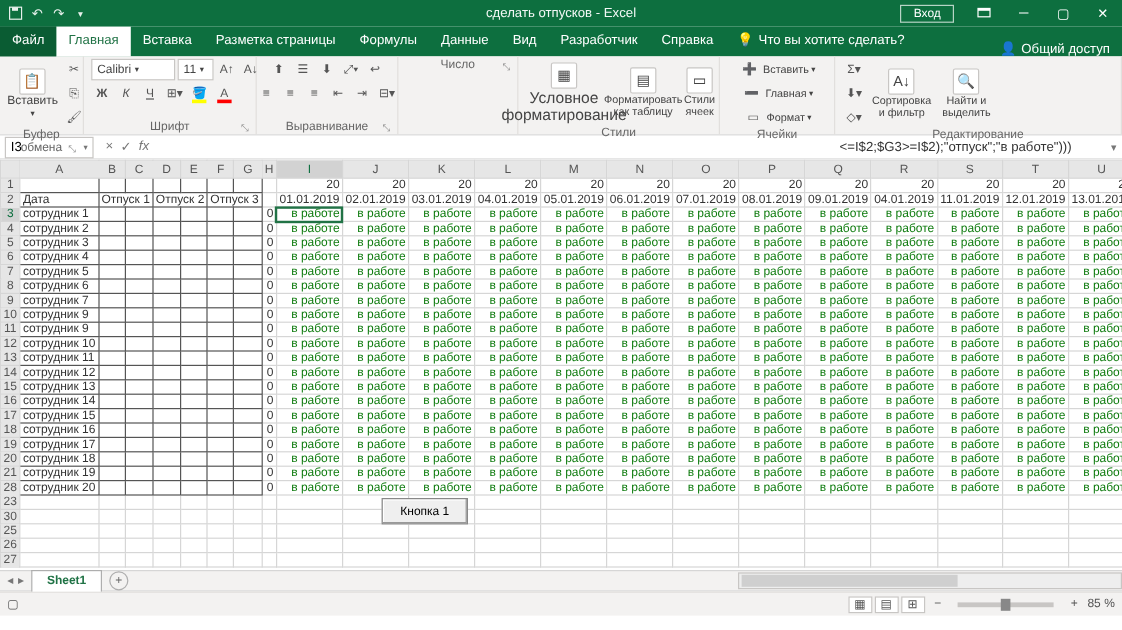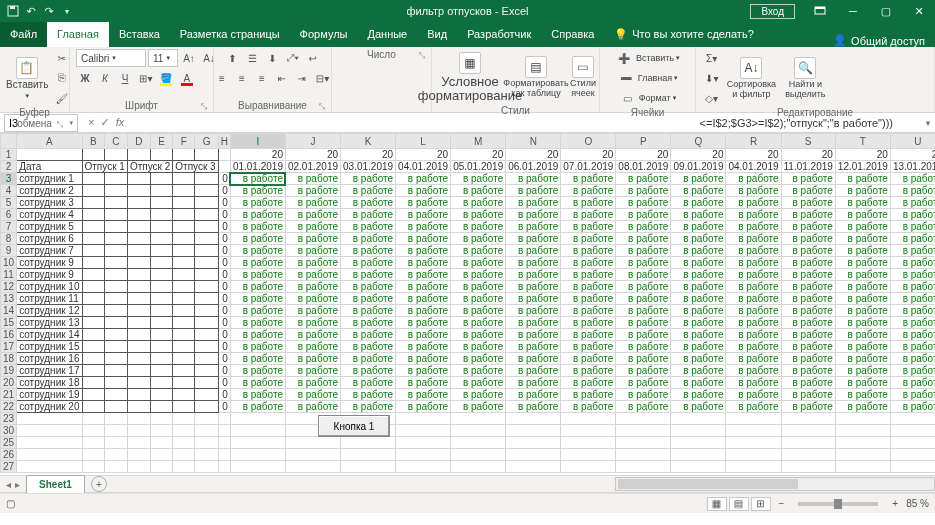--- a/index.html
+++ b/index.html
@@ -63,21 +63,21 @@
     <span class="ico">
         <svg width="12" height="12" viewBox="0 0 12 12">
           <rect x="1" y="1" width="10" height="10" fill="none" stroke="#fff" stroke-width="1"></rect>
           <rect x="3" y="1" width="5" height="3" fill="#fff"></rect>
         </svg>
       </span>
     <span class="ico">↶</span>
     <span class="ico">↷</span>
     <span class="ico" style="font-size:8px">▾</span>
   </div>
-  <div class="title-center">фильтр отпусков - Excel</div>
+  <div class="title-center">сделать отпусков - Excel</div>
   <div class="title-right">
     <div class="sign-in">Вход</div>
     <div class="winbtn">
         <svg width="12" height="10">
           <rect x="1" y="1" width="10" height="7" fill="none" stroke="#fff"></rect>
           <rect x="1" y="1" width="10" height="2" fill="#fff"></rect>
         </svg>
       </div>
     <div class="winbtn">─</div>
     <div class="winbtn">▢</div>
@@ -794,21 +794,21 @@
           <td class="green" style="text-align: right;">в работе</td>
           <td class="green" style="text-align: right;">в работе</td>
           <td class="green" style="text-align: right;">в работе</td>
           <td class="green" style="text-align: right;">в работе</td>
           <td class="green" style="text-align: right;">в работе</td>
           <td class="green" style="text-align: right;">в работе</td>
           <td class="green" style="text-align: right;">в работе</td>
           <td class="green" style="text-align: right;">в работе</td>
         </tr>
         <tr>
-          <td class="rh">22</td>
+          <td class="rh">28</td>
           <td class="dark">сотрудник 20</td>
           <td class="dark"></td>
           <td class="dark"></td>
           <td class="dark"></td>
           <td class="dark"></td>
           <td class="dark"></td>
           <td class="dark"></td>
           <td style="text-align: right;">0</td>
           <td class="green" style="text-align: right;">в работе</td>
           <td class="green" style="text-align: right;">в работе</td>

